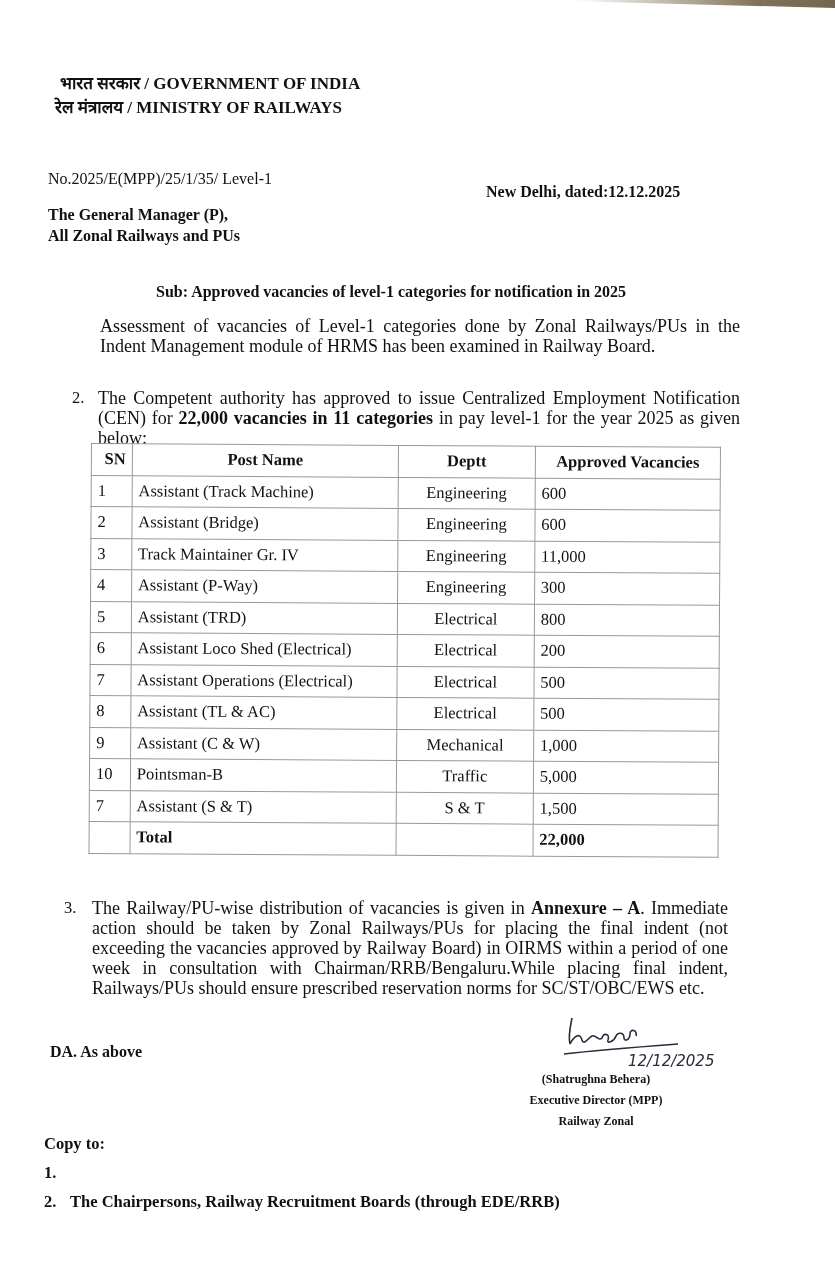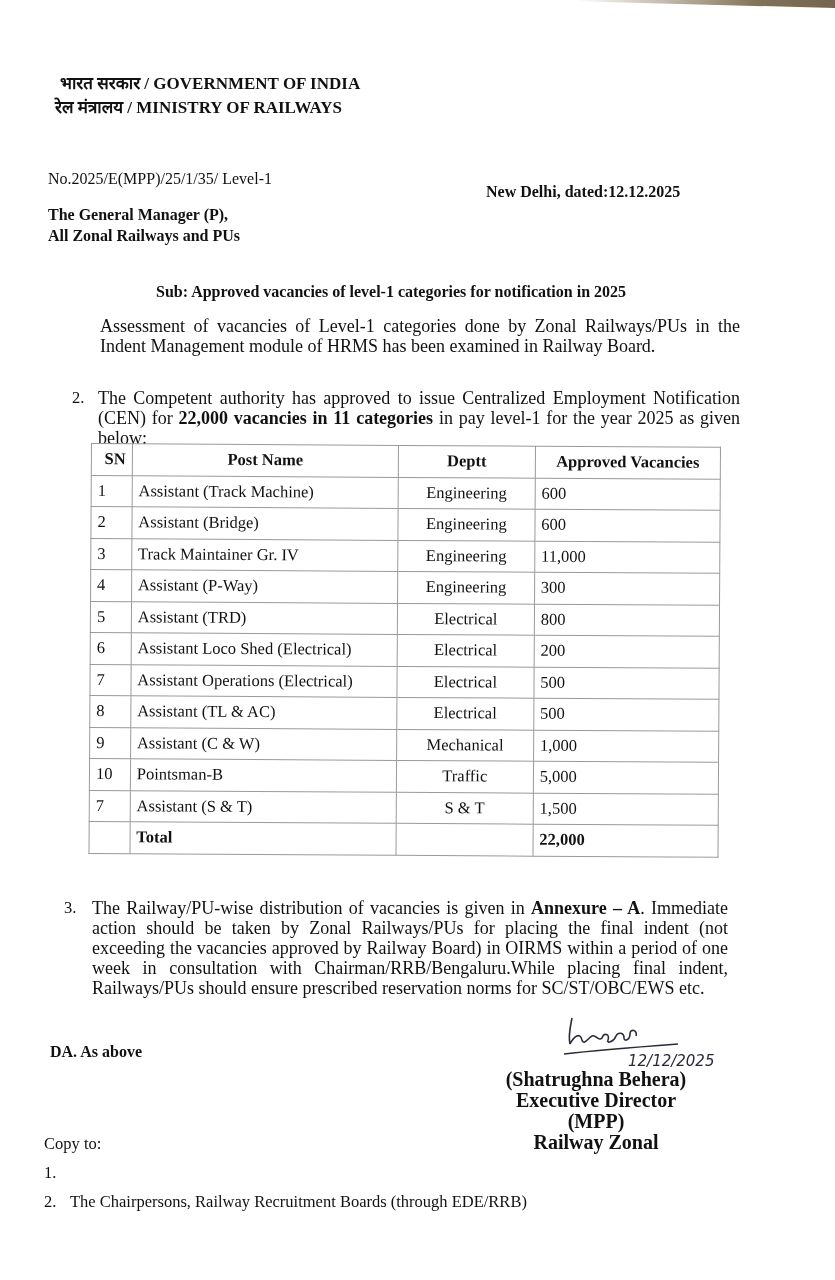--- a/index.html
+++ b/index.html
@@ -62,24 +62,24 @@
   .total-row td { font-weight: bold; }
 
   .da {
     position: absolute; top: 1043px; left: 50px; font-weight: bold; font-size: 16px;
   }
   .signature {
     position: absolute; top: 1014px; left: 558px; width: 170px; height: 60px;
   }
   .sig-block {
     position: absolute; top: 1069px; left: 496px; width: 200px;
-    text-align: center; font-weight: bold; font-size: 20px; line-height: 21px;
+    text-align: center; font-weight: bold; font-size: 12px; line-height: 21px;
   }
   .copy {
-    position: absolute; top: 1129px; left: 44px; font-weight: normal; font-size: 16.5px; line-height: 29px;
+    position: absolute; top: 1129px; left: 44px; font-weight: bold; font-size: 16.5px; line-height: 29px;
   }
   .copy .item { display: flex; }
   .copy .item .n { width: 26px; }
 </style>
 </head>
 <body>
 
 <div class="corner-shadow"></div>
 
 <div class="header">

